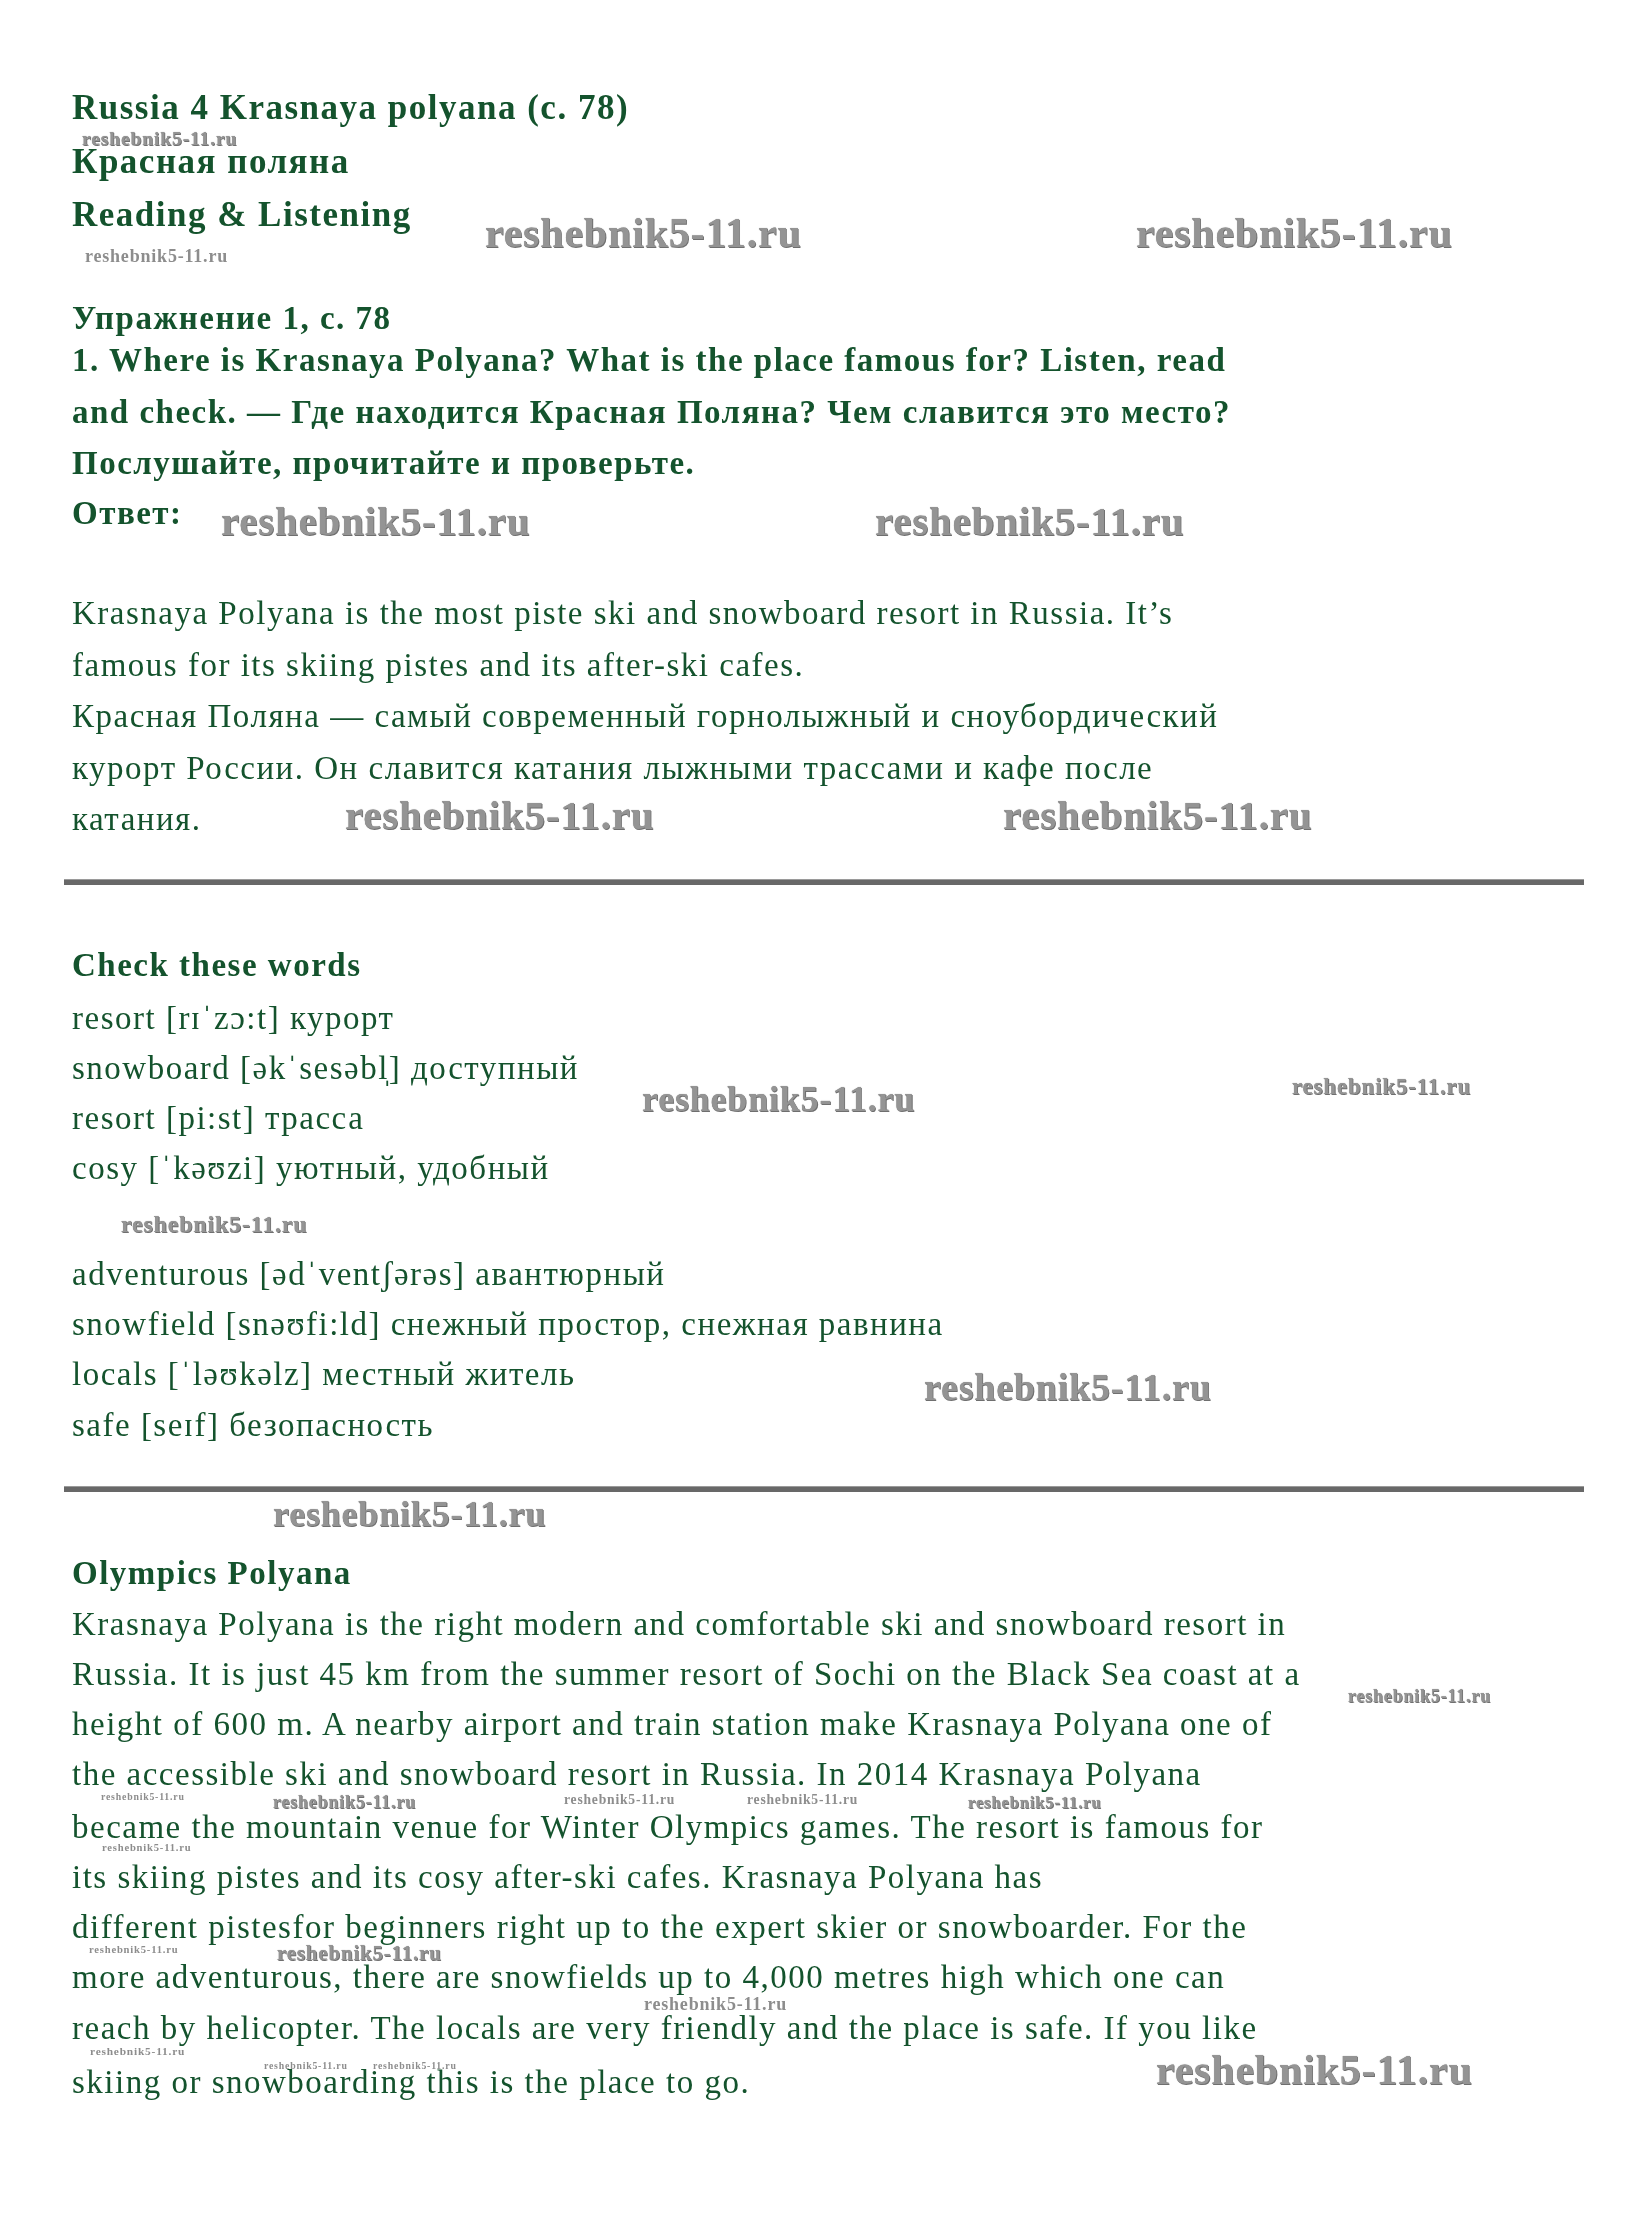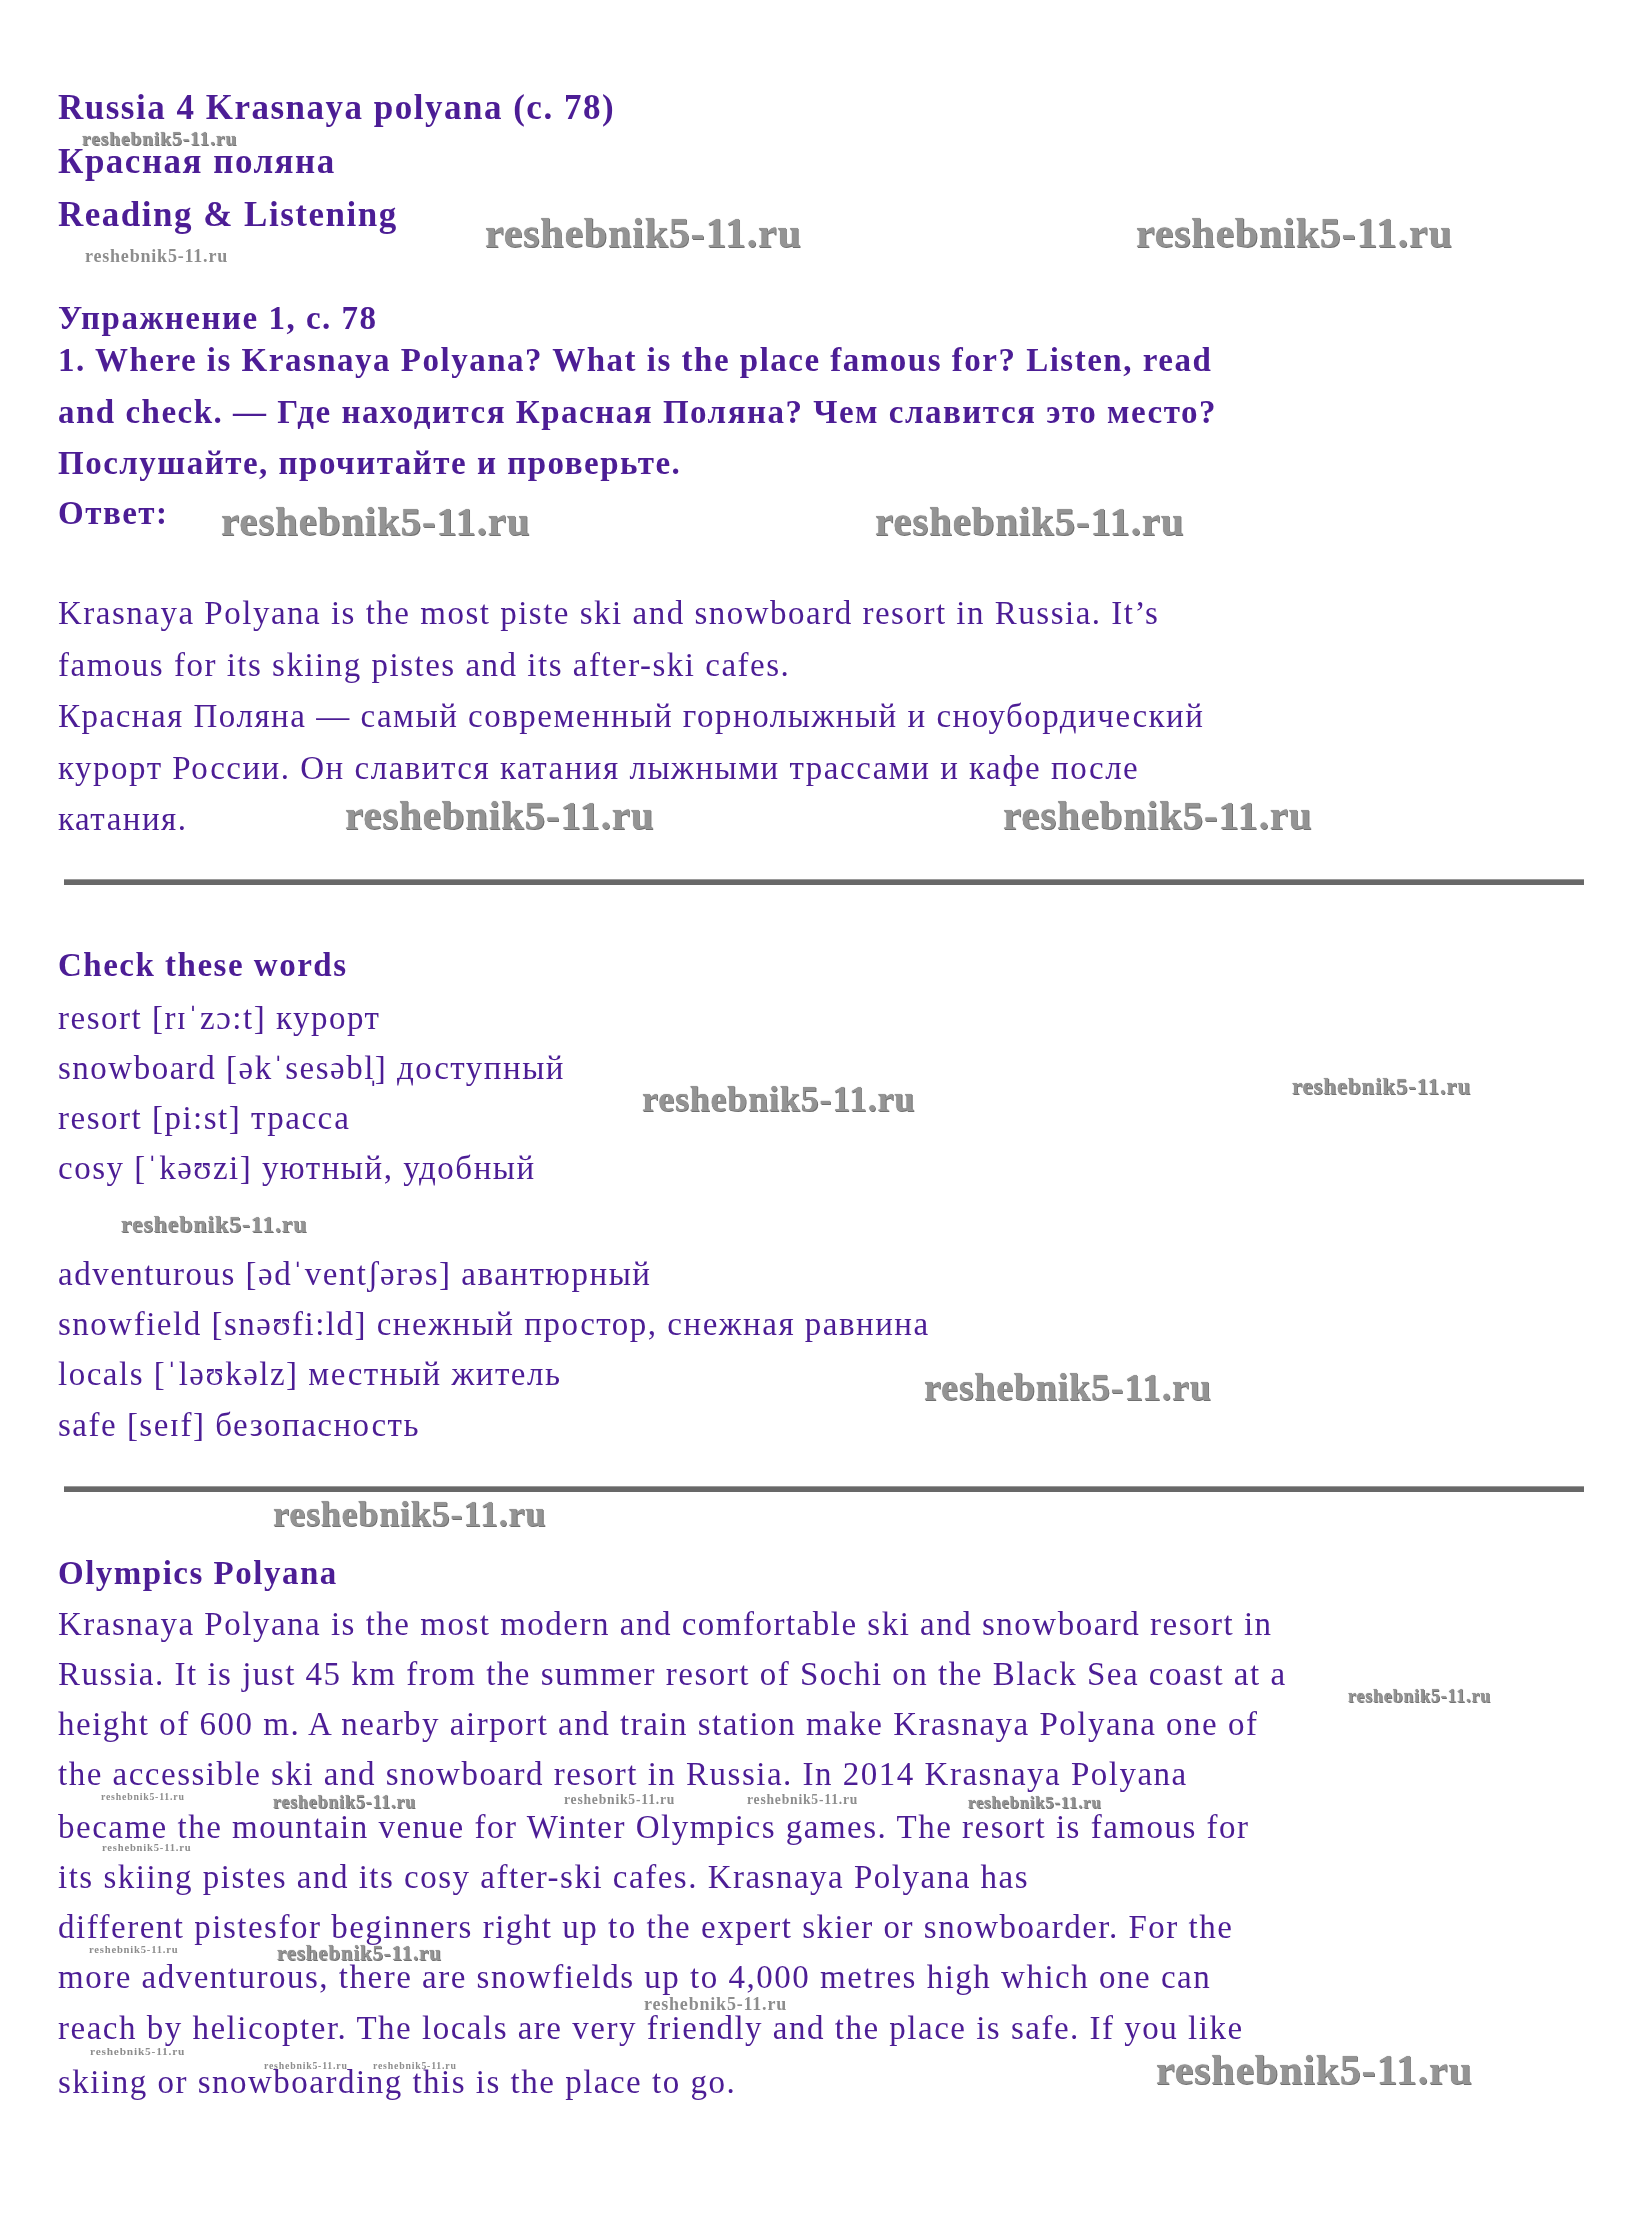--- a/index.html
+++ b/index.html
@@ -6,26 +6,26 @@
   body{
     width:1649px;height:2239px;
     background:#ffffff;
     font-family:"Liberation Serif",serif;
     color:#0c0c0c;
     position:relative;
     overflow:hidden;
   }
   .line{
     position:absolute;
-    left:58px;
+    left:72px;
     white-space:nowrap;
     font-size:33px;
     line-height:1.15;
     letter-spacing:1.5px;
-    color:#4c1d95;
+    color:#14532d;
   }
   .bold{font-weight:bold;}
   .big{font-size:35px;}
   .divider{
     position:absolute;
     left:64px;
     width:1520px;
     height:5.3px;
     background:#686868;
     border-top:0.8px solid #9a9a9a;
@@ -72,21 +72,21 @@
 <div class="line" style="top:1100px">resort [pi:st] трасса</div>
 <div class="line" style="top:1150px">cosy [ˈkəʊzi] уютный, удобный</div>
 <div class="line" style="top:1256px">adventurous [ədˈventʃərəs] авантюрный</div>
 <div class="line" style="top:1306px">snowfield [snəʊfi:ld] снежный простор, снежная равнина</div>
 <div class="line" style="top:1356px">locals [ˈləʊkəlz] местный житель</div>
 <div class="line" style="top:1407px">safe [seɪf] безопасность</div>
 
 <div class="divider" style="top:1486px"></div>
 
 <div class="line bold" style="top:1555px">Olympics Polyana</div>
-<div class="line" style="top:1606px">Krasnaya Polyana is the most modern and comfortable ski and snowboard resort in</div>
+<div class="line" style="top:1606px">Krasnaya Polyana is the right modern and comfortable ski and snowboard resort in</div>
 <div class="line" style="top:1656px">Russia. It is just 45 km from the summer resort of Sochi on the Black Sea coast at a</div>
 <div class="line" style="top:1706px">height of 600 m. A nearby airport and train station make Krasnaya Polyana one of</div>
 <div class="line" style="top:1756px">the accessible ski and snowboard resort in Russia. In 2014 Krasnaya Polyana</div>
 <div class="line" style="top:1809px">became the mountain venue for Winter Olympics games. The resort is famous for</div>
 <div class="line" style="top:1859px">its skiing pistes and its cosy after-ski cafes. Krasnaya Polyana has</div>
 <div class="line" style="top:1909px">different pistesfor beginners right up to the expert skier or snowboarder. For the</div>
 <div class="line" style="top:1959px">more adventurous, there are snowfields up to 4,000 metres high which one can</div>
 <div class="line" style="top:2010px">reach by helicopter. The locals are very friendly and the place is safe. If you like</div>
 <div class="line" style="top:2064px">skiing or snowboarding this is the place to go.</div>
 

